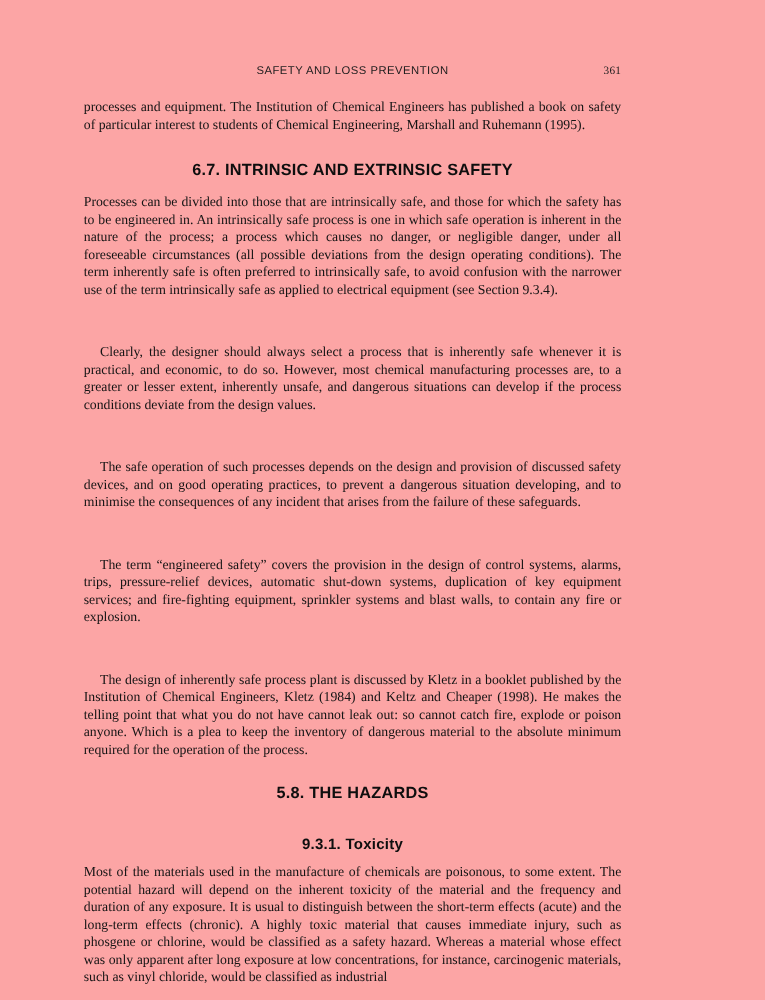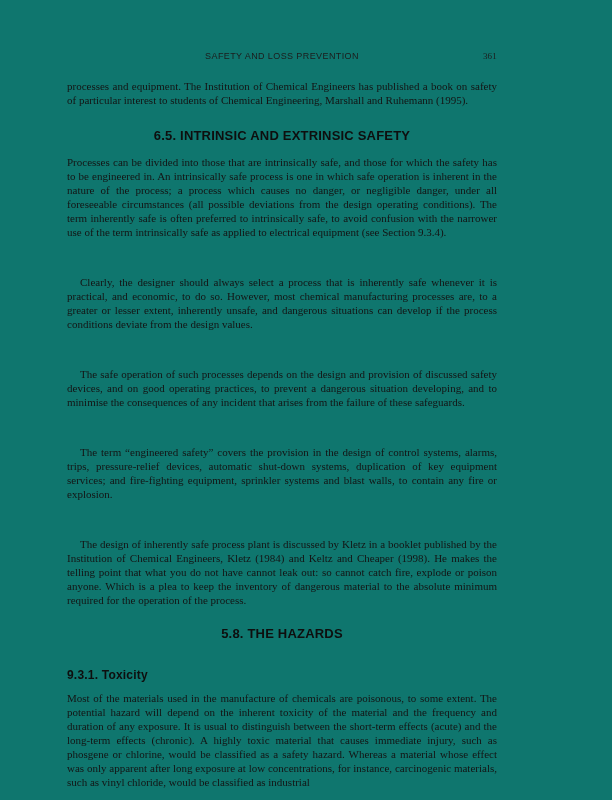--- a/index.html
+++ b/index.html
@@ -5,21 +5,21 @@
 <style>
   html, body {
     margin: 0;
     padding: 0;
     background: #ffffff;
   }
   .page {
     position: relative;
     width: 612px;
     height: 800px;
-    background: #0f766e;
+    background: #fca5a5;
     color: #151515;
     overflow: hidden;
     box-sizing: border-box;
     padding: 51px 115px 0 67px;
     font-family: "Liberation Serif", serif;
   }
   .running-header {
     position: relative;
     height: 11px;
     margin-bottom: 17px;
@@ -63,39 +63,39 @@
     margin: 21px 0 11px 0;
   }
   .sec-heading.second {
     margin: 19px 0 11px 0;
   }
   .subsec-heading {
     font-family: "Liberation Sans", sans-serif;
     font-weight: bold;
     font-size: 12px;
     line-height: 14px;
-    text-align: left;
+    text-align: center;
     letter-spacing: 0.2px;
     color: #0e0e0e;
     margin: 26px 0 9px 0;
   }
 </style>
 </head>
 <body>
 
 <div class="page">
 
   <header class="running-header">
     <span class="rh-title">SAFETY AND LOSS PREVENTION</span>
     <span class="rh-page">361</span>
   </header>
 
   <p class="body-par">processes and equipment. The Institution of Chemical Engineers has published a book on safety of particular interest to students of Chemical Engineering, Marshall and Ruhemann (1995).</p>
 
-  <h2 class="sec-heading first">6.5. INTRINSIC AND EXTRINSIC SAFETY</h2>
+  <h2 class="sec-heading first">6.7. INTRINSIC AND EXTRINSIC SAFETY</h2>
 
   <p class="body-par">Processes can be divided into those that are intrinsically safe, and those for which the safety has to be engineered in. An intrinsically safe process is one in which safe operation is inherent in the nature of the process; a process which causes no danger, or negligible danger, under all foreseeable circumstances (all possible deviations from the design operating conditions). The term inherently safe is often preferred to intrinsically safe, to avoid confusion with the narrower use of the term intrinsically safe as applied to electrical equipment (see Section 9.3.4).</p>
 
   <p class="body-par indent">Clearly, the designer should always select a process that is inherently safe whenever it is practical, and economic, to do so. However, most chemical manufacturing processes are, to a greater or lesser extent, inherently unsafe, and dangerous situations can develop if the process conditions deviate from the design values.</p>
 
   <p class="body-par indent">The safe operation of such processes depends on the design and provision of discussed safety devices, and on good operating practices, to prevent a dangerous situation developing, and to minimise the consequences of any incident that arises from the failure of these safeguards.</p>
 
   <p class="body-par indent">The term “engineered safety” covers the provision in the design of control systems, alarms, trips, pressure-relief devices, automatic shut-down systems, duplication of key equipment services; and fire-fighting equipment, sprinkler systems and blast walls, to contain any fire or explosion.</p>
 
   <p class="body-par indent">The design of inherently safe process plant is discussed by Kletz in a booklet published by the Institution of Chemical Engineers, Kletz (1984) and Keltz and Cheaper (1998). He makes the telling point that what you do not have cannot leak out: so cannot catch fire, explode or poison anyone. Which is a plea to keep the inventory of dangerous material to the absolute minimum required for the operation of the process.</p>

